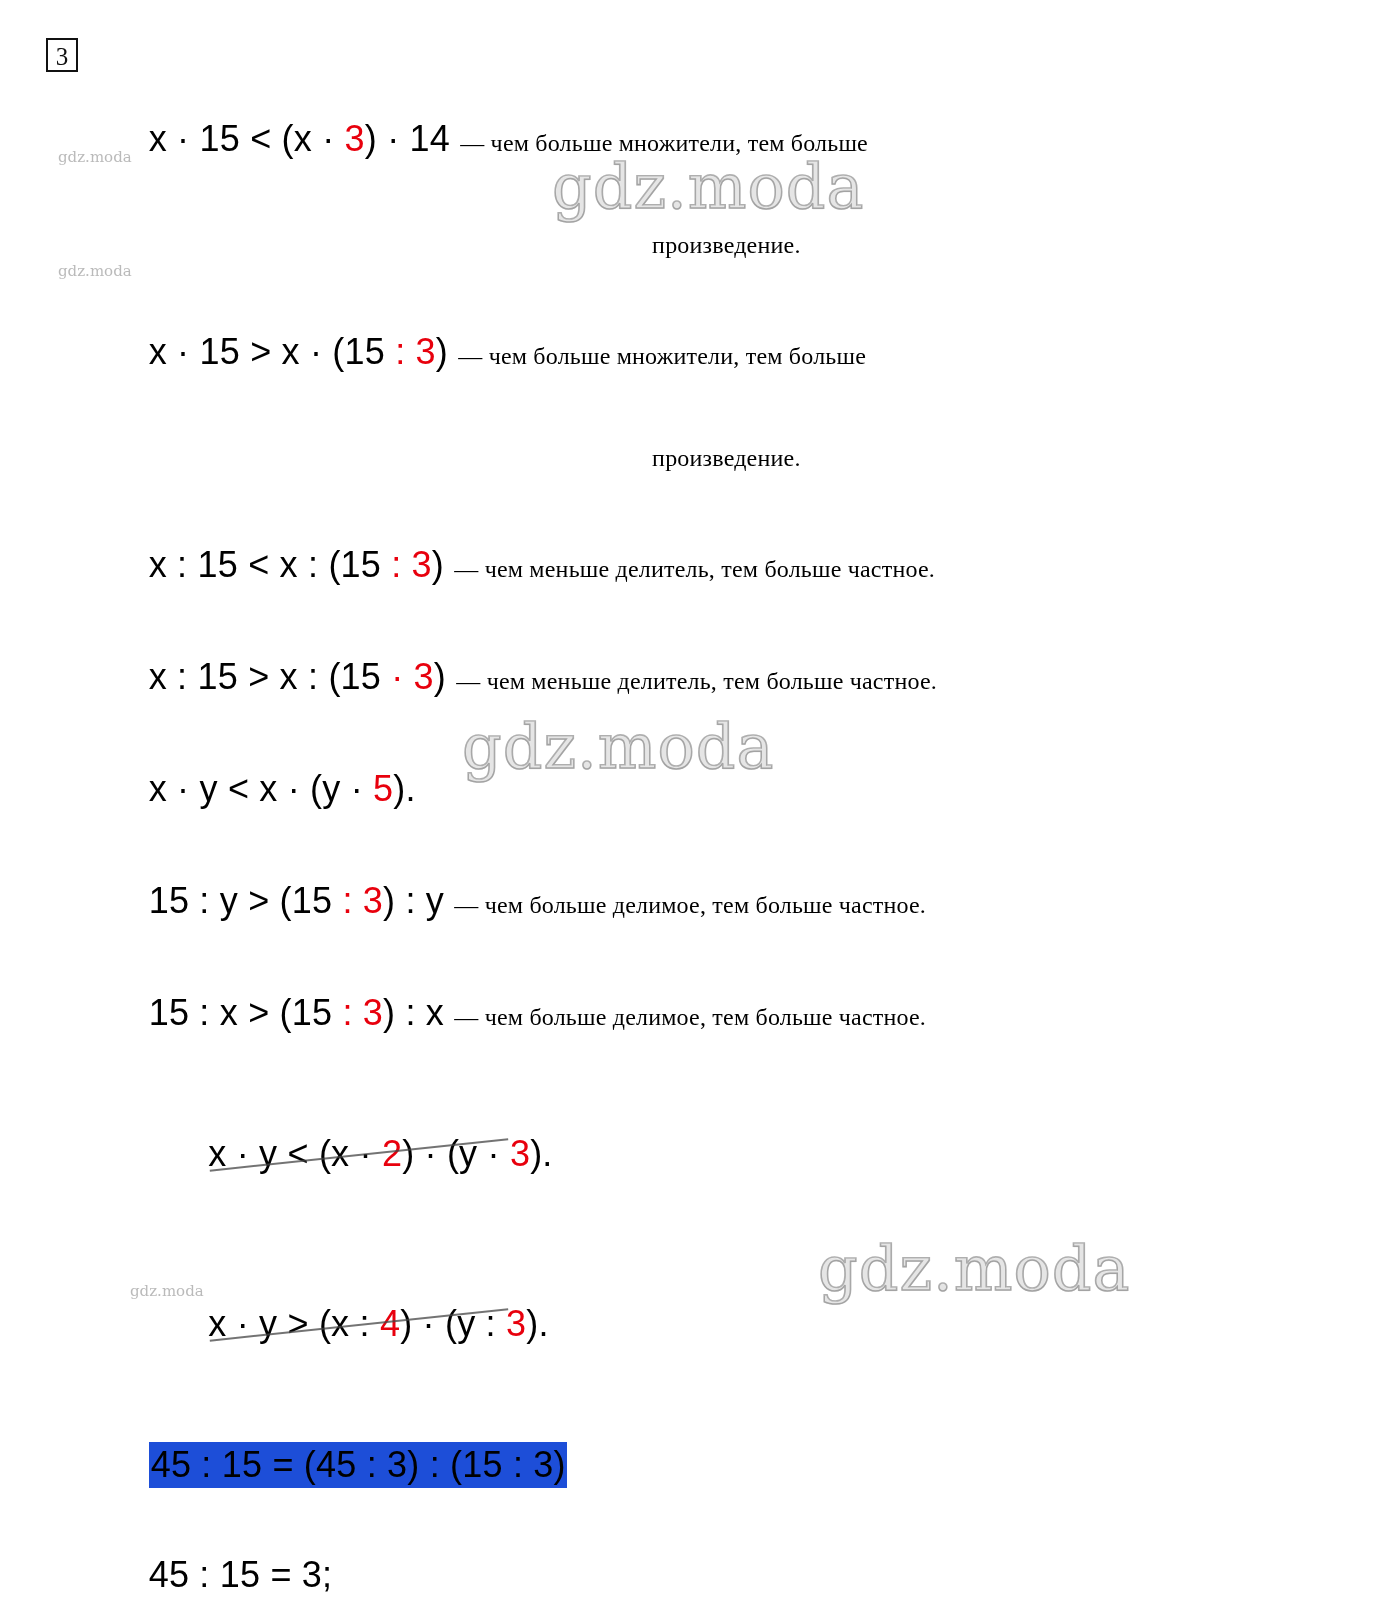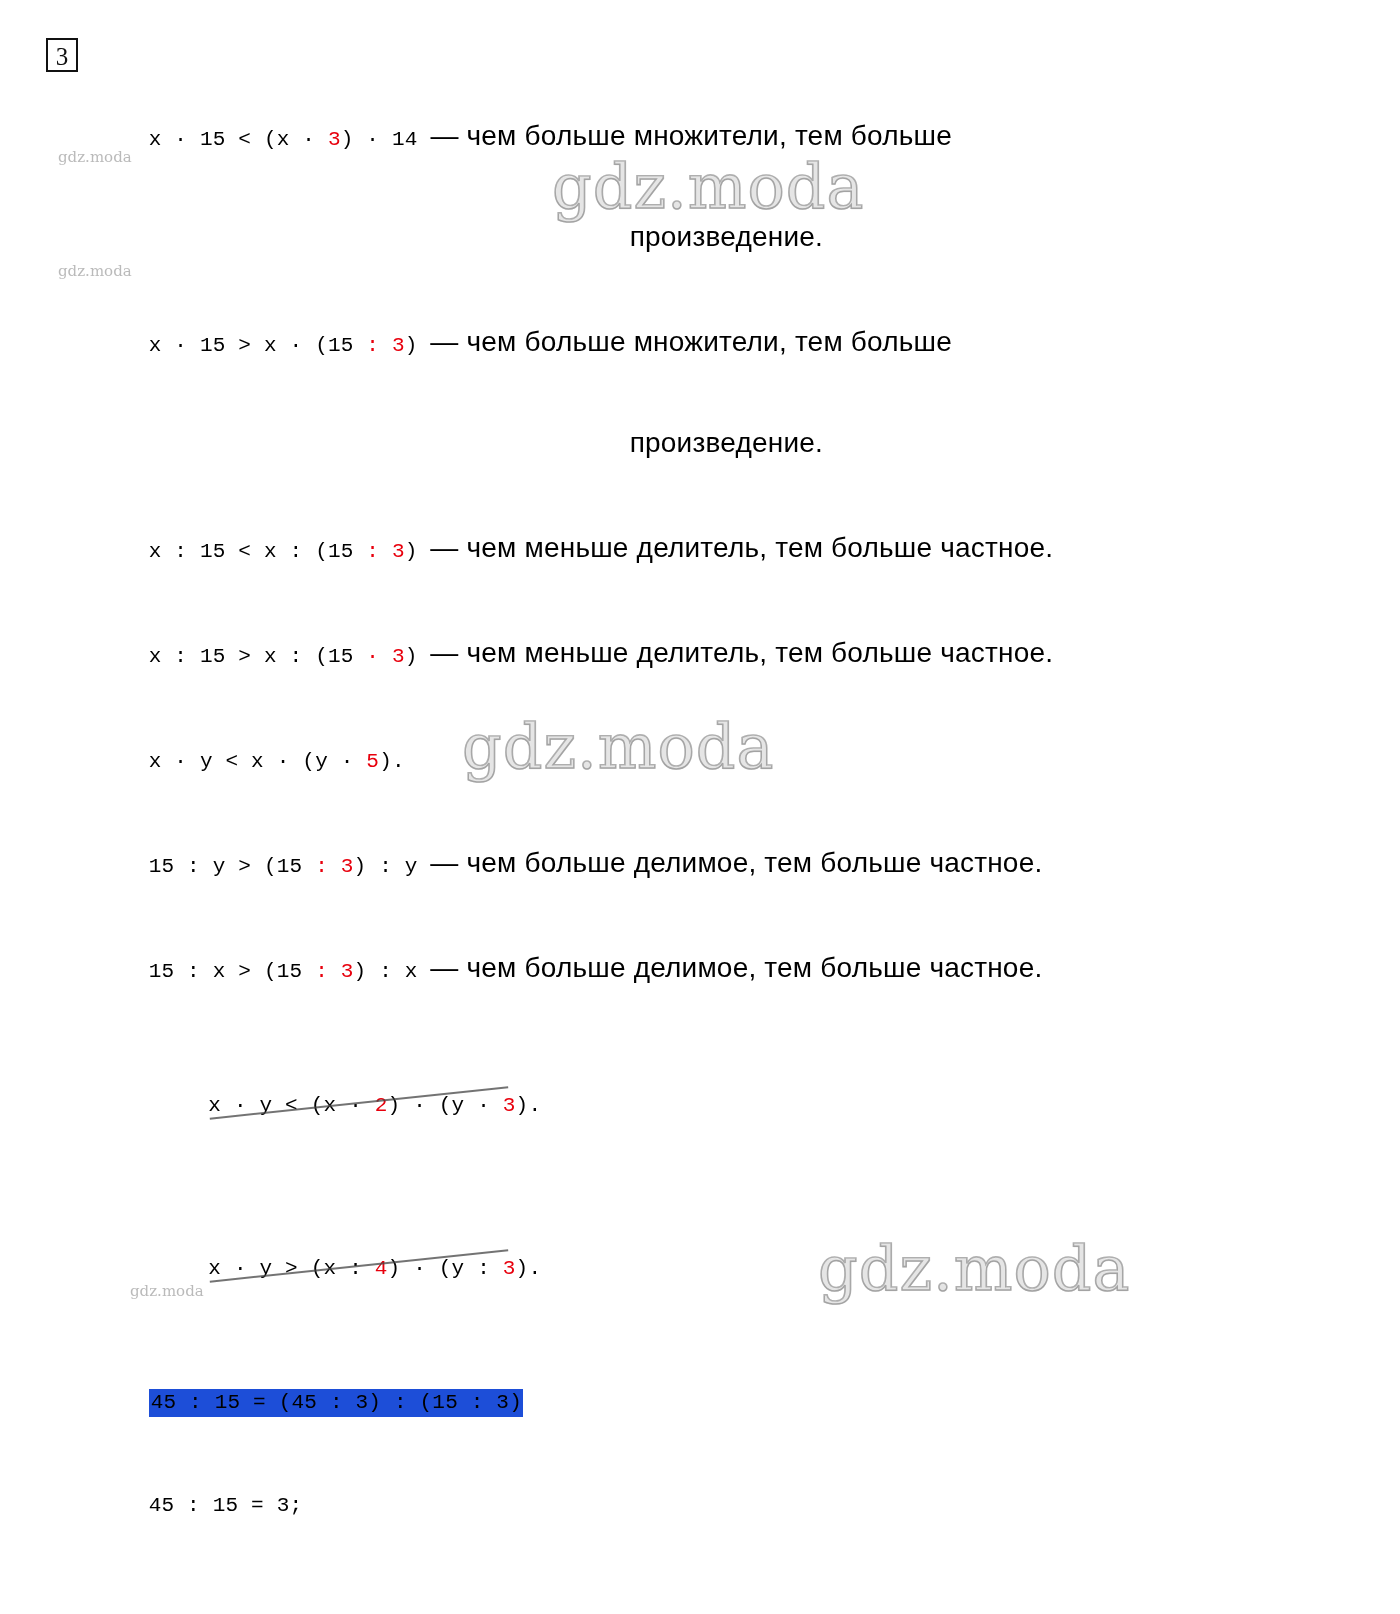--- a/index.html
+++ b/index.html
@@ -48,33 +48,33 @@
     letter-spacing: 0.2px;
   }
   .line.tight {
     margin-bottom: 16px;
   }
   .line.cont {
     margin-top: -4px;
     text-align: center;
   }
   .math {
-    font-family: Liberation Mono, monospace;
-    font-size: 21px;
+    font-family: Liberation Sans, sans-serif;
+    font-size: 36px;
   }
   .red {
     color: #e8000d;
   }
   .hl {
     background: #1d4ed8;
     padding: 2px 1px 3px 2px;
   }
   .words {
-    font-family: Liberation Sans, sans-serif;
-    font-size: 28px;
+    font-family: Liberation Serif, serif;
+    font-size: 24px;
   }
   .strike-wrap {
     position: relative;
     display: inline-block;
   }
   .strike-wrap .sl {
     position: absolute;
     left: 60px;
     top: 50%;
     width: 300px;

